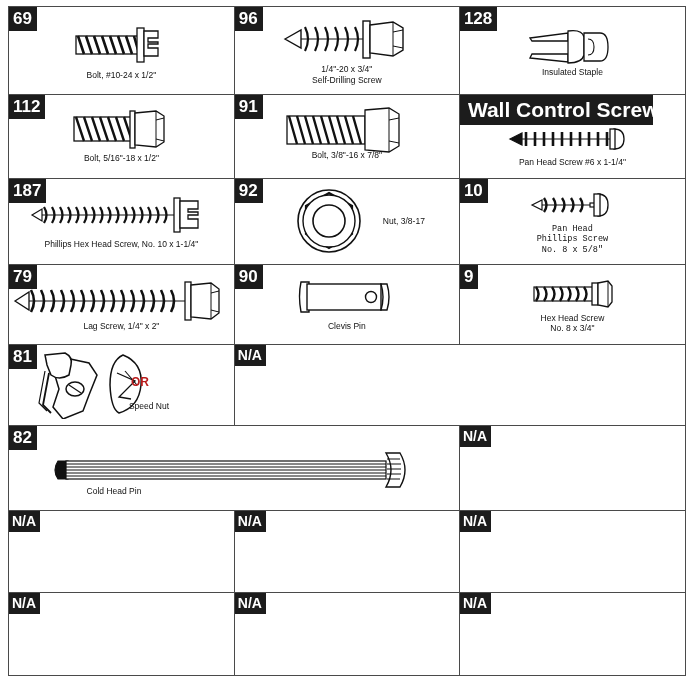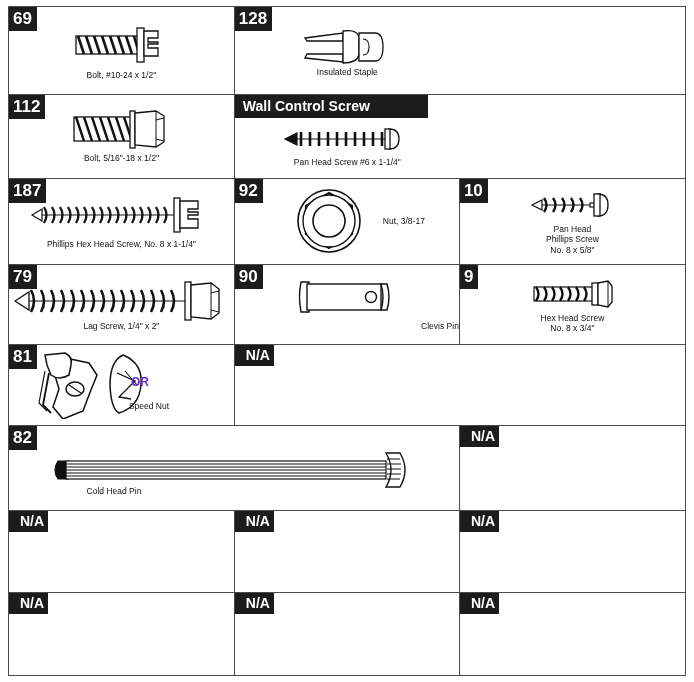--- a/index.html
+++ b/index.html
@@ -24,21 +24,21 @@
     display:flex;flex-direction:column;
   }
   .row{
     display:flex;
     width:100%;
     box-sizing:border-box;
     border-bottom:1.5px solid #4a4a4a;
   }
   .row:last-child{border-bottom:none;}
   .r1{height:88px;}
-  .r2{height:84px;}
+  .r2{height:84px;justify-content:center;}
   .r3{height:86px;}
   .r4{height:80px;}
   .r5{height:82px;}
   .r6{height:85px;}
   .r7{height:82px;}
   .r8{height:82px;}
 
   .cell{
     position:relative;
     box-sizing:border-box;
@@ -58,23 +58,23 @@
     left:0;top:0;
     background:#1c1c1c;
     color:#ffffff;
     font-weight:bold;
     line-height:1;
     padding:3px 5px 4px 4px;
     letter-spacing:0px;
     z-index:5;
   }
   .badge.num{font-size:17px;}
-  .badge.na{font-size:14px;padding:3px 4px 4px 11px;}
+  .badge.na{font-size:14px;padding:3px 4px 4px 3px;}
   .badge.wide{
-    font-size:14px;
+    font-size:21px;
     padding:4px 10px 5px 8px;
     width:193px;
     box-sizing:border-box;
     white-space:nowrap;
   }
 
   .art{
     position:absolute;
     left:0;right:0;top:0;
     display:flex;align-items:center;justify-content:center;
@@ -88,21 +88,21 @@
     line-height:1.25;
     white-space:pre-line;
   }
   .caption.side{
     left:auto;right:8px;top:50%;
     transform:translateY(-50%);
     text-align:left;width:auto;
   }
   .or-label{
     position:absolute;
-    font-size:12px;font-weight:bold;color:#6d28d9;
+    font-size:12px;font-weight:bold;color:#b91c1c;
   }
   svg{display:block;}
 </style>
 </head>
 <body>
 
 <div class="sheet">
   <div class="grid">
 
     <div class="row r1">
@@ -117,20 +117,40 @@
                 <path d="M12 14 L18 32 M20 14 L26 32 M28 14 L34 32 M36 14 L42 32 M44 14 L50 32 M52 14 L58 32 M60 14 L66 32 M68 14 L72 28"></path>
               </g>
               <rect x="71" y="6" width="7" height="34" fill="#fff"></rect>
               <path d="M78 9 L92 9 L92 16 L82 16 L82 20 L92 20 L92 22 L82 22 L82 26 L92 26 L92 34 L78 34 Z" fill="#fff"></path>
             </g>
           </svg>
         </div>
         <div class="caption" style="top:63px;">Bolt, #10-24 x 1/2"</div>
       </div>
 
+      <div class="cell c2">
+        <div class="badge num">96</div>
+        <div class="art" style="top:8px;height:48px;">
+          <svg width="140" height="48" viewBox="0 0 140 48">
+            <g fill="none" stroke="#111" stroke-width="1.4">
+              <path d="M8 24 L24 15 L24 33 Z" fill="#fff"></path>
+              <path d="M24 24 L86 24" stroke-width="1"></path>
+              <g stroke-width="2.2">
+                <path d="M28 12 q6 12 0 24 M38 12 q6 12 0 24 M48 12 q6 12 0 24 M58 12 q6 12 0 24 M68 12 q6 12 0 24 M78 12 q6 12 0 24"></path>
+              </g>
+              <rect x="86" y="6" width="7" height="37" fill="#fff"></rect>
+              <path d="M93 10 L116 7 L126 13 L126 35 L116 41 L93 38 Z" fill="#fff"></path>
+              <path d="M116 7 L116 41" stroke-width="1"></path>
+              <path d="M116 17 L126 15 M116 31 L126 33" stroke-width="1"></path>
+            </g>
+          </svg>
+        </div>
+        <div class="caption" style="top:57px;">1/4"-20 x 3/4"
+Self-Drilling Screw</div>
+      </div>
 
       <div class="cell c3">
         <div class="badge num">128</div>
         <div class="art" style="top:20px;height:40px;">
           <svg width="100" height="38" viewBox="0 0 100 38">
             <g fill="none" stroke="#111" stroke-width="1.3">
               <path d="M8 10 L46 5 L46 13 L10 13 Z" fill="#fff"></path>
               <path d="M8 30 L46 34 L46 26 L10 26 Z" fill="#fff"></path>
               <path d="M46 3 q14 -2 16 6 L62 12 L62 27 q-2 8 -16 8 Z" fill="#fff"></path>
               <path d="M62 5 L78 5 q8 0 8 14 q0 14 -8 14 L62 33 Z" fill="#fff"></path>
@@ -156,20 +176,37 @@
               <rect x="68" y="5" width="5" height="37" fill="#fff"></rect>
               <path d="M73 7 L94 5 L102 10 L102 36 L94 41 L73 39 Z" fill="#fff"></path>
               <path d="M94 5 L94 41" stroke-width="1"></path>
               <path d="M94 14 L102 12 M94 33 L102 35" stroke-width="1"></path>
             </g>
           </svg>
         </div>
         <div class="caption" style="top:58px;">Bolt, 5/16"-18 x 1/2"</div>
       </div>
 
+      <div class="cell c2">
+        <div class="badge num">91</div>
+        <div class="art" style="top:8px;height:54px;">
+          <svg width="140" height="52" viewBox="0 0 140 52">
+            <g fill="none" stroke="#111" stroke-width="1.3">
+              <rect x="10" y="12" width="78" height="28" fill="#fff"></rect>
+              <g stroke-width="2.4">
+                <path d="M12 12 L20 40 M20 12 L28 40 M28 12 L36 40 M36 12 L44 40 M44 12 L52 40 M52 12 L60 40 M60 12 L68 40 M68 12 L76 40 M76 12 L84 40"></path>
+              </g>
+              <path d="M88 6 L112 4 L122 10 L122 42 L112 48 L88 46 Z" fill="#fff"></path>
+              <path d="M112 4 L112 48" stroke-width="1"></path>
+              <path d="M112 16 L122 14 M112 37 L122 39" stroke-width="1"></path>
+            </g>
+          </svg>
+        </div>
+        <div class="caption" style="top:55px;">Bolt, 3/8"-16 x 7/8"</div>
+      </div>
 
       <div class="cell c3">
         <div class="badge wide">Wall Control Screw</div>
         <div class="art" style="top:28px;height:32px;">
           <svg width="136" height="30" viewBox="0 0 136 30">
             <g fill="none" stroke="#111" stroke-width="1.2">
               <path d="M6 15 L18 9 L18 21 Z" fill="#111"></path>
               <path d="M18 15 L110 15" stroke-width="1"></path>
               <g stroke-width="2.6">
                 <path d="M22 8 L22 22 M31 8 L31 22 M40 8 L40 22 M49 8 L49 22 M58 8 L58 22 M67 8 L67 22 M76 8 L76 22 M85 8 L85 22 M94 8 L94 22 M103 8 L103 22"></path>
@@ -193,21 +230,21 @@
               <path d="M6 21 L16 15 L16 27 Z" fill="#fff"></path>
               <path d="M16 21 L148 21" stroke-width="1"></path>
               <g stroke-width="2.3">
                 <path d="M18 13 q5 8 0 16 M26 13 q5 8 0 16 M34 13 q5 8 0 16 M42 13 q5 8 0 16 M50 13 q5 8 0 16 M58 13 q5 8 0 16 M66 13 q5 8 0 16 M74 13 q5 8 0 16 M82 13 q5 8 0 16 M90 13 q5 8 0 16 M98 13 q5 8 0 16 M106 13 q5 8 0 16 M114 13 q5 8 0 16 M122 13 q5 8 0 16 M130 13 q5 8 0 16 M138 13 q5 8 0 16"></path>
               </g>
               <rect x="148" y="4" width="6" height="34" fill="#fff" stroke-width="1.3"></rect>
               <path d="M154 7 L172 7 L172 15 L162 15 L162 18 L172 18 L172 21 L162 21 L162 25 L172 25 L172 34 L154 34 Z" fill="#fff" stroke-width="1.3"></path>
             </g>
           </svg>
         </div>
-        <div class="caption" style="top:60px;">Phillips Hex Head Screw, No. 8 x 1-1/4"</div>
+        <div class="caption" style="top:60px;">Phillips Hex Head Screw, No. 10 x 1-1/4"</div>
       </div>
 
       <div class="cell c2">
         <div class="art" style="top:8px;height:68px;left:-36px;">
           <svg width="68" height="68" viewBox="0 0 68 68">
             <g fill="none" stroke="#111" stroke-width="1.6">
               <circle cx="34" cy="34" r="31" fill="#fff"></circle>
               <path d="M34 6 L57 19 L57 47 L34 61 L11 47 L11 19 Z" fill="#fff" stroke-width="2.2"></path>
               <circle cx="34" cy="34" r="26" fill="#fff" stroke-width="1.4"></circle>
               <circle cx="34" cy="34" r="16" fill="#fff" stroke-width="1.6"></circle>
@@ -227,21 +264,21 @@
               <path d="M18 15 L66 15" stroke-width="1"></path>
               <g stroke-width="2.4">
                 <path d="M20 8 q5 7 0 14 M29 8 q5 7 0 14 M38 8 q5 7 0 14 M47 8 q5 7 0 14 M56 8 q5 7 0 14"></path>
               </g>
               <rect x="66" y="13" width="8" height="4" fill="#fff"></rect>
               <path d="M74 4 q10 0 10 11 q0 11 -10 11 Z" fill="#fff" stroke-width="1.3"></path>
               <rect x="70" y="4" width="6" height="22" fill="#fff" stroke-width="1.3"></rect>
             </g>
           </svg>
         </div>
-        <div class="caption" style="top:45px;">Pan Head
+        <div class="caption" style="top:45px;font-family:Liberation Mono, monospace;">Pan Head
 Phillips Screw
 No. 8 x 5/8"</div>
       </div>
     </div>
 
     <div class="row r4">
 
       <div class="cell c1">
         <div class="badge num">79</div>
         <div class="art" style="top:14px;height:44px;">
@@ -267,21 +304,21 @@
         <div class="art" style="top:8px;height:48px;">
           <svg width="112" height="46" viewBox="0 0 112 46">
             <g fill="none" stroke="#111" stroke-width="1.4">
               <path d="M10 8 q-3 14 0 30 L18 38 L18 8 Z" fill="#fff"></path>
               <rect x="16" y="10" width="74" height="26" fill="#fff"></rect>
               <path d="M90 10 q4 13 0 26 L96 36 q4 -13 0 -26 Z" fill="#fff"></path>
               <circle cx="80" cy="23" r="5.5" fill="#fff"></circle>
             </g>
           </svg>
         </div>
-        <div class="caption" style="top:56px;text-align:right;">Clevis Pin</div>
+        <div class="caption" style="top:56px;">Clevis Pin</div>
       </div>
 
       <div class="cell c3">
         <div class="badge num">9</div>
         <div class="art" style="top:12px;height:34px;">
           <svg width="100" height="32" viewBox="0 0 100 32">
             <g fill="none" stroke="#111" stroke-width="1.2">
               <rect x="12" y="9" width="60" height="14" fill="#fff"></rect>
               <g stroke-width="2.4">
                 <path d="M14 9 q5 7 0 14 M22 9 q5 7 0 14 M30 9 q5 7 0 14 M38 9 q5 7 0 14 M46 9 q5 7 0 14 M54 9 q5 7 0 14 M62 9 q5 7 0 14"></path>

